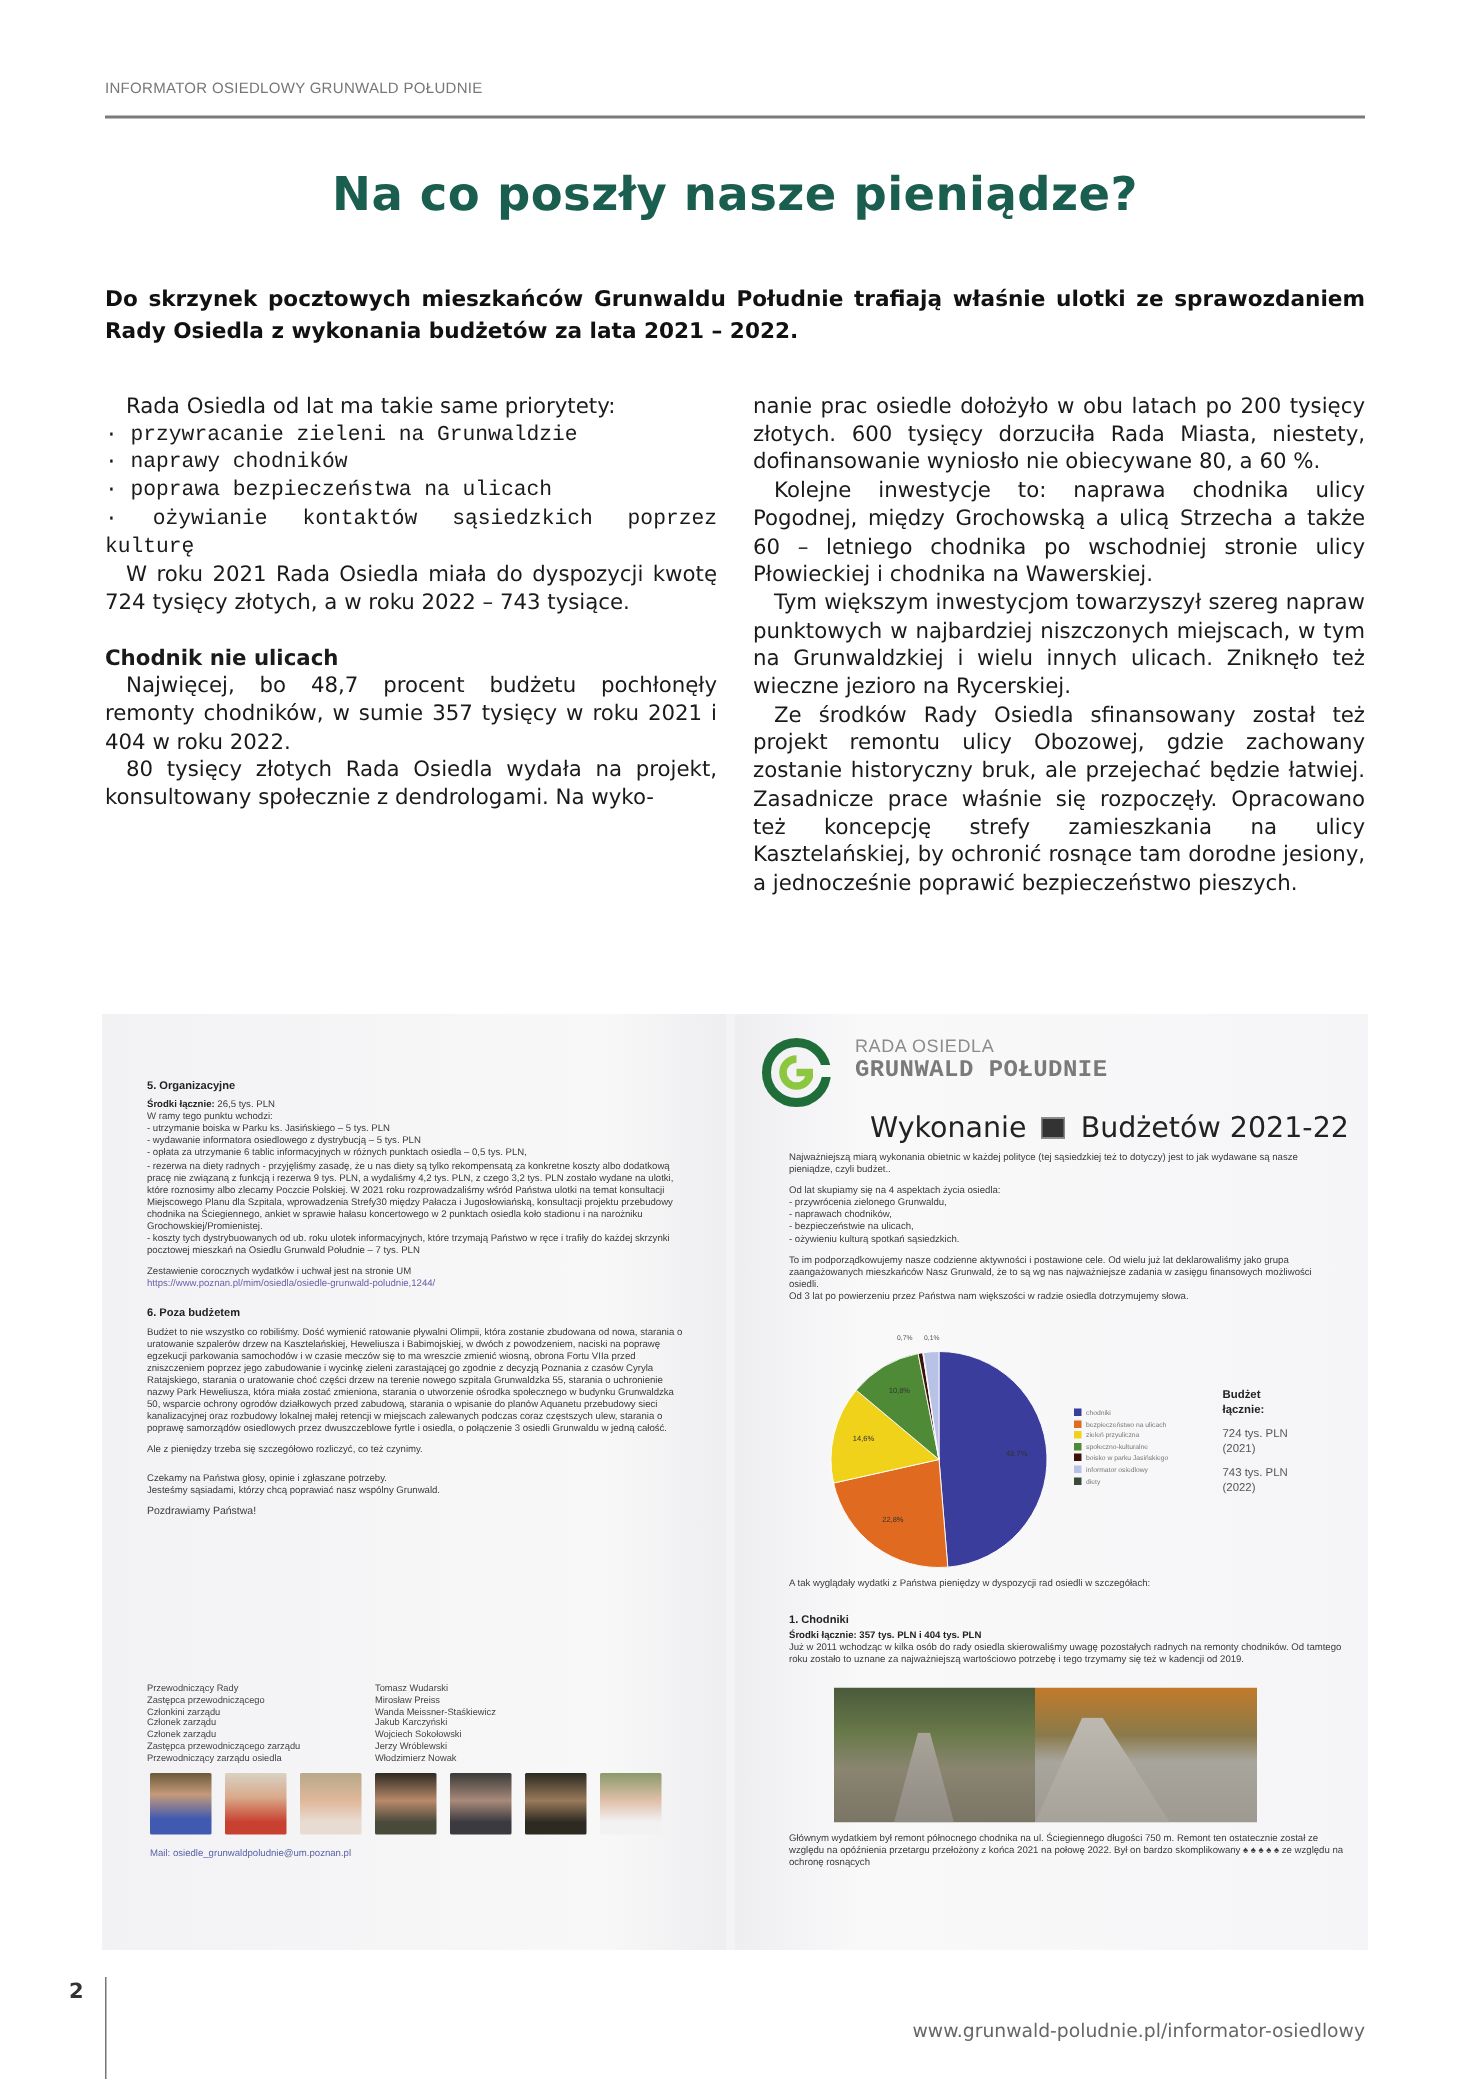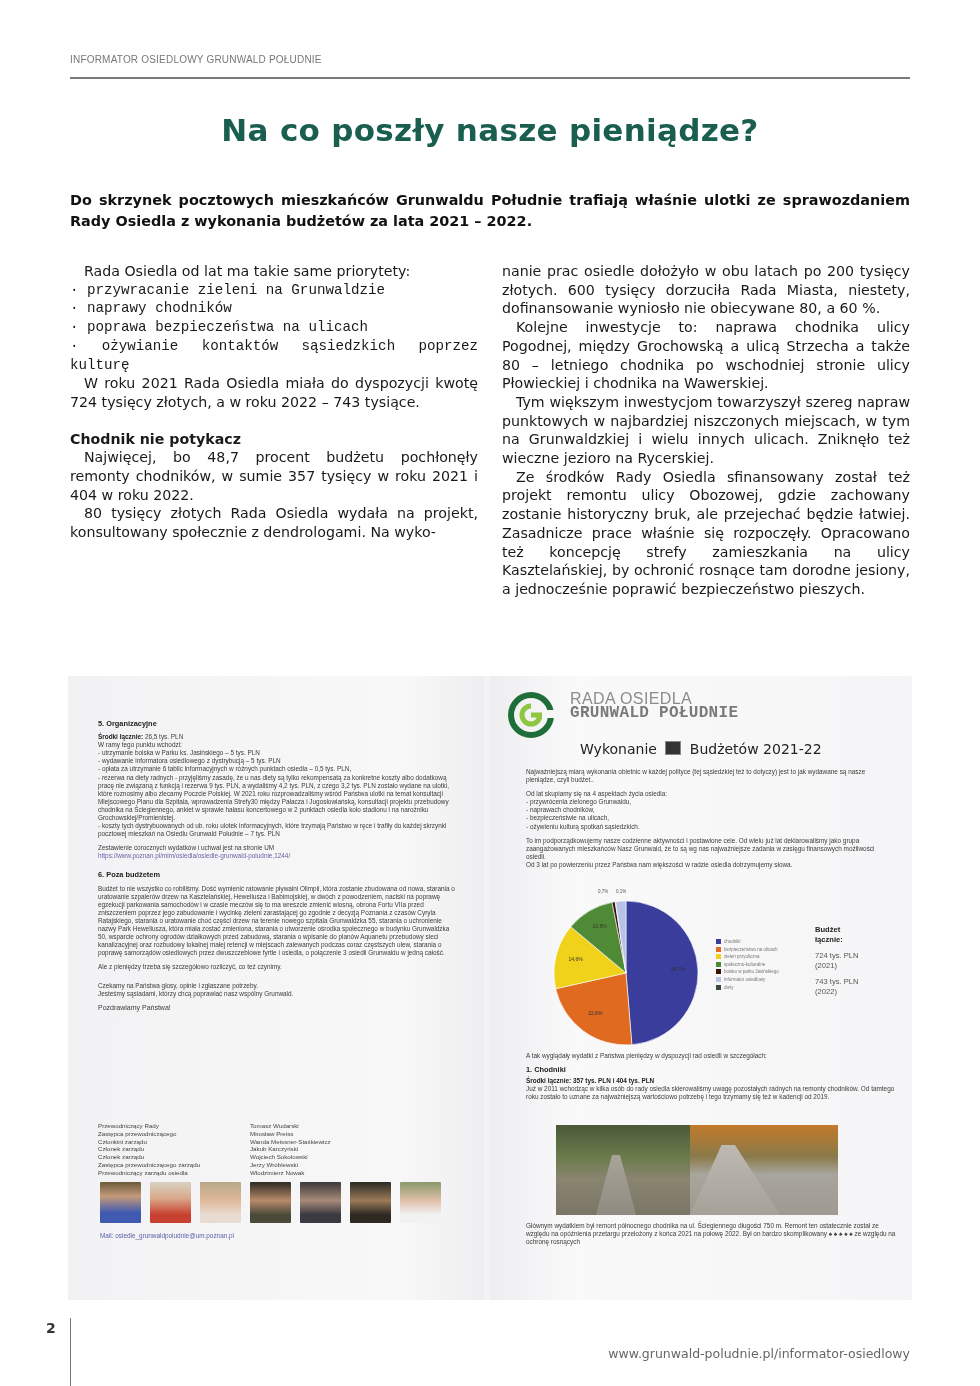--- a/index.html
+++ b/index.html
@@ -19,23 +19,23 @@
   .scan .page{position:absolute;top:0;height:624px;background:#f7f7f8;}
   .scan .page.l{left:0;width:416px;background:linear-gradient(90deg,#f2f2f4,#f8f8f9 80%,#eeeef0);}
   .scan .page.r{left:422px;width:422px;background:linear-gradient(90deg,#eeeef1,#f9f9fa 20%,#f5f5f7);}
   .stxt{position:absolute;font-family:"Liberation Sans",sans-serif;font-size:6.4px;line-height:8.1px;color:#3b3b3b;}
   .stxt b{color:#222;}
   .stxt .link{color:#6f5ea8;}
   .sh{font-weight:bold;font-size:7.4px;color:#222;}
   .names{position:absolute;font-family:"Liberation Sans",sans-serif;font-size:6.2px;line-height:7.8px;color:#444;}
   .photo{position:absolute;top:0;width:41px;height:41px;border-radius:1px;}
   .logo{position:absolute;left:440px;top:690px;width:50px;height:50px;}
-  .brand-small{position:absolute;left:570px;top:690px;font-family:"Liberation Sans",sans-serif;font-size:16px;color:#8c8c8c;letter-spacing:0.4px;text-align:center;}
+  .brand-small{position:absolute;left:570px;top:690px;font-family:"Liberation Sans",sans-serif;font-size:12px;color:#8c8c8c;letter-spacing:0.4px;text-align:center;}
   .brand-big{position:absolute;left:570px;top:704px;font-family:Liberation Mono, monospace;font-size:16px;font-weight:bold;color:#7a7a7a;letter-spacing:0.3px;}
-  .scan-title{position:absolute;left:580px;top:741px;font-family:"DejaVu Sans",sans-serif;font-size:14px;color:#222;}
+  .scan-title{position:absolute;left:580px;top:741px;font-family:"DejaVu Sans",sans-serif;font-size:19px;color:#222;}
   .legend{position:absolute;left:716px;top:938px;font-family:"Liberation Sans",sans-serif;font-size:4.5px;line-height:7.6px;color:#777;}
   .legend .sw{display:inline-block;width:5px;height:5px;margin-right:3px;vertical-align:-1px;}
   .budget{position:absolute;left:815px;top:925px;font-family:"Liberation Sans",sans-serif;font-size:7.6px;line-height:9.6px;color:#555;}
   .budget b{color:#222;}
   .path-photo{position:absolute;left:556px;top:1125px;width:282px;height:90px;overflow:hidden;}
   .page-num{position:absolute;left:46px;top:1320px;font-size:14px;font-weight:bold;color:#333;}
   .foot-rule{position:absolute;left:70px;top:1318px;width:1px;height:68px;background:#777;}
   .foot-url{position:absolute;right:70px;top:1346px;font-size:12.5px;color:#666;font-family:"DejaVu Sans",sans-serif;}
 </style>
 </head>
@@ -47,28 +47,28 @@
 <h1 class="title" style="margin:0;">Na co poszły nasze pieniądze?</h1>
 <div class="lead">Do skrzynek pocztowych mieszkańców Grunwaldu Południe trafiają właśnie ulotki ze sprawozdaniem Rady Osiedla z wykonania budżetów za lata 2021 – 2022.</div>
 
 <div class="col left">
   <p>Rada Osiedla od lat ma takie same priorytety:</p>
   <p class="bullet">· przywracanie zieleni na Grunwaldzie</p>
   <p class="bullet">· naprawy chodników</p>
   <p class="bullet">· poprawa bezpieczeństwa na ulicach</p>
   <p class="bullet">· ożywianie kontaktów sąsiedzkich poprzez kulturę</p>
   <p>W roku 2021 Rada Osiedla miała do dyspozycji kwotę 724 tysięcy złotych, a w roku 2022 – 743 tysiące.</p>
-  <h3>Chodnik nie potykacz</h3>
+  <h3>Chodnik nie ulicach</h3>
   <p>Najwięcej, bo 48,7 procent budżetu pochłonęły remonty chodników, w sumie 357 tysięcy w roku 2021 i 404 w roku 2022.</p>
   <p>80 tysięcy złotych Rada Osiedla wydała na projekt, konsultowany społecznie z dendrologami. Na wyko-</p>
 </div>
 
 <div class="col right">
   <p class="noind">nanie prac osiedle dołożyło w obu latach po 200 tysięcy złotych. 600 tysięcy dorzuciła Rada Miasta, niestety, dofinansowanie wyniosło nie obiecywane 80, a 60 %.</p>
-  <p>Kolejne inwestycje to: naprawa chodnika ulicy Pogodnej, między Grochowską a ulicą Strzecha a także 80 – letniego chodnika po wschodniej stronie ulicy Płowieckiej i chodnika na Wawerskiej.</p>
+  <p>Kolejne inwestycje to: naprawa chodnika ulicy Pogodnej, między Grochowską a ulicą Strzecha a także 60 – letniego chodnika po wschodniej stronie ulicy Płowieckiej i chodnika na Wawerskiej.</p>
   <p>Tym większym inwestycjom towarzyszył szereg napraw punktowych w najbardziej niszczonych miejscach, w tym na Grunwaldzkiej i wielu innych ulicach. Zniknęło też wieczne jezioro na Rycerskiej.</p>
   <p>Ze środków Rady Osiedla sfinansowany został też projekt remontu ulicy Obozowej, gdzie zachowany zostanie historyczny bruk, ale przejechać będzie łatwiej. Zasadnicze prace właśnie się rozpoczęły. Opracowano też koncepcję strefy zamieszkania na ulicy Kasztelańskiej, by ochronić rosnące tam dorodne jesiony, a jednocześnie poprawić bezpieczeństwo pieszych.</p>
 </div>
 
 <div class="scan">
   <div class="page l"></div>
   <div class="page r"></div>
 </div>
 
 <div class="stxt" style="left:98px;top:720px;width:360px;">
@@ -177,21 +177,21 @@
   </div>
 
 <div class="budget">
   <div style="width:46px;"><b>Budżet łącznie:</b></div>
   <div style="margin-top:7px;width:50px;">724 tys. PLN (2021)</div>
   <div style="margin-top:7px;width:50px;">743 tys. PLN (2022)</div>
 </div>
 
 <div class="stxt" style="left:526px;top:1052px;width:370px;">
   <div>A tak wyglądały wydatki z Państwa pieniędzy w dyspozycji rad osiedli w szczegółach:</div>
-  <div class="sh" style="margin-top:6px;">1. Chodniki</div>
+  <div class="sh" style="margin-top:16px;">1. Chodniki</div>
   <div style="margin-top:3px;font-weight:bold;color:#222;">Środki łącznie: 357 tys. PLN i 404 tys. PLN</div>
   <div>Już w 2011 wchodząc w kilka osób do rady osiedla skierowaliśmy uwagę pozostałych radnych na remonty chodników. Od tamtego roku zostało to uznane za najważniejszą wartościowo potrzebę i tego trzymamy się też w kadencji od 2019.</div>
 </div>
 
 <div class="path-photo">
   <div style="position:absolute;left:0;top:0;width:134px;height:90px;background:linear-gradient(180deg,#4a5a3a 0,#6a7a4a 35%,#8a8570 60%,#7a7565 100%);"></div>
   <div style="position:absolute;left:40px;top:30px;width:40px;height:60px;background:linear-gradient(180deg,#a8a49a,#8f8b82);clip-path:polygon(40% 0,60% 0,100% 100%,0 100%);"></div>
   <div style="position:absolute;left:134px;top:0;width:148px;height:90px;background:linear-gradient(180deg,#c27a2a 0,#8a7a4a 35%,#a8a59d 55%,#9e9a92 100%);"></div>
   <div style="position:absolute;left:134px;top:20px;width:90px;height:70px;background:linear-gradient(180deg,#bdb9b0,#a6a29a);clip-path:polygon(35% 0,50% 0,100% 100%,0 100%);"></div>
 </div>

